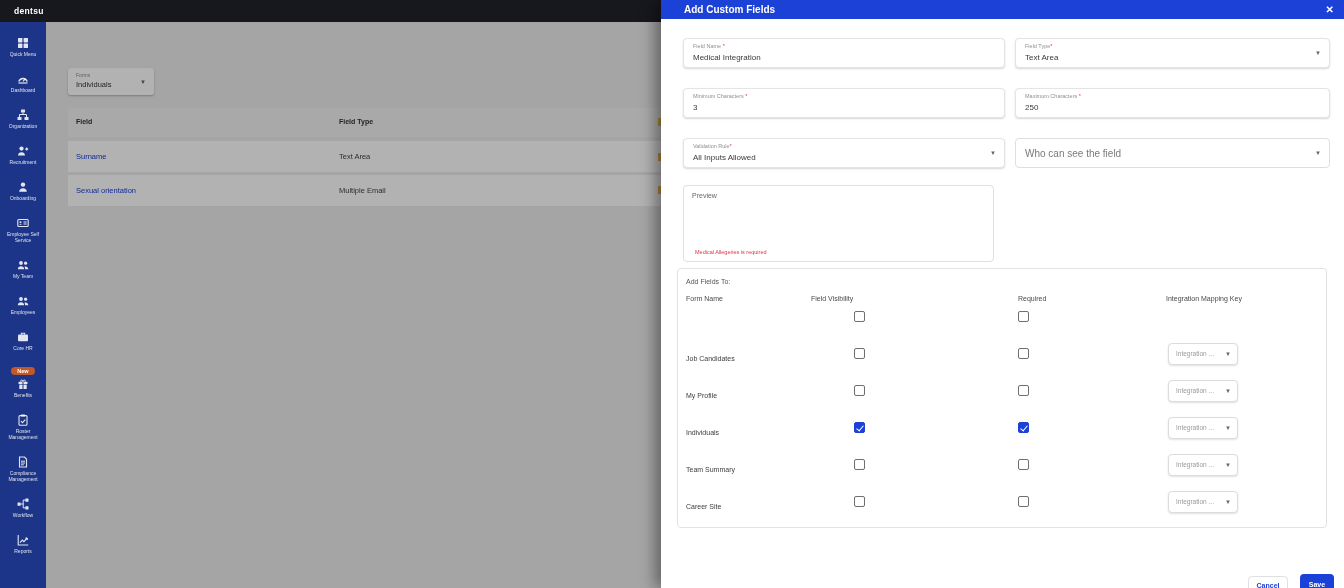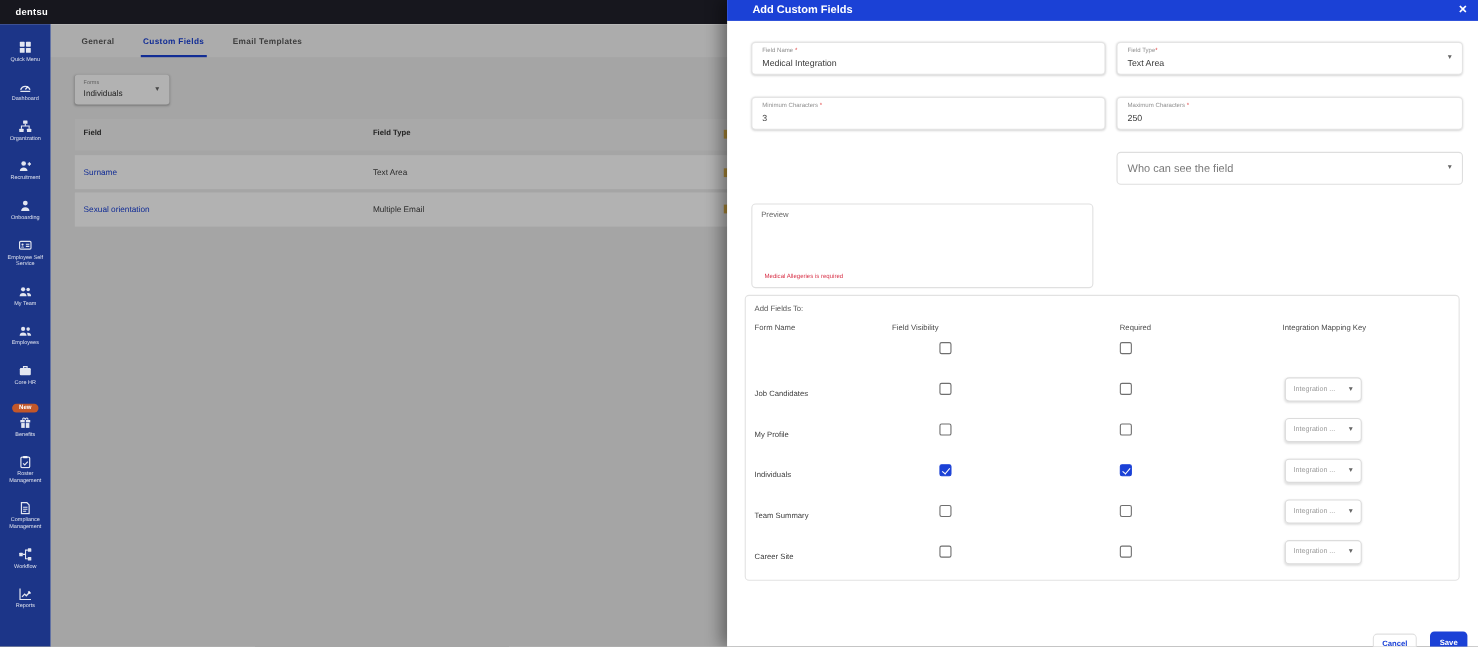--- a/index.html
+++ b/index.html
@@ -240,25 +240,20 @@
             <path d="M1.2 1v10h10" fill="none" stroke="currentColor" stroke-width="1.1"></path>
             <path d="M3 8.6l2.4-2.5 1.5 1.5 3.3-3.4" fill="none" stroke="currentColor" stroke-width="1.2"></path>
             <path d="M10.2 4.2V6M10.2 4.2H8.4" stroke="currentColor" stroke-width="1.2"></path>
           </svg>
         </span>
         <span class="snav-label">Reports</span>
       </div>
     </nav>
 
   <div id="content">
-    <div id="tabstrip">
-        <div class="tab">General</div>
-        <div class="tab active">Custom Fields</div>
-        <div class="tab">Email Templates</div>
-      </div>
 
     <div id="forms-select">
       <span class="flabel">Forms</span>
       <span class="fvalue">Individuals</span>
       <span class="caret">▼</span>
     </div>
 
     <div id="table-header">
       <span class="tbl-c1">Field</span>
       <span class="tbl-c2">Field Type</span>
@@ -297,20 +292,25 @@
       <span class="caret">▼</span>
     </div>
     <div class="mfield" id="f-min-chars">
       <span class="mlabel">Minimum Characters<span class="req"> *</span></span>
         <span class="mvalue">3</span>
     </div>
     <div class="mfield" id="f-max-chars">
       <span class="mlabel">Maximum Characters<span class="req"> *</span></span>
         <span class="mvalue">250</span>
     </div>
+    <div class="mfield select" id="f-validation">
+      <span class="mlabel">Validation Rule<span class="req">*</span></span>
+        <span class="mvalue">All Inputs Allowed</span>
+      <span class="caret">▼</span>
+    </div>
     <div class="mfield select placeholder-only" id="f-who">
       <span class="mvalue">Who can see the field</span>
       <span class="caret">▼</span>
     </div>
 
     <div id="preview-card">
       <span id="preview-title">Preview</span>
       <span id="preview-error">Medical Allegeries is required</span>
     </div>
 

